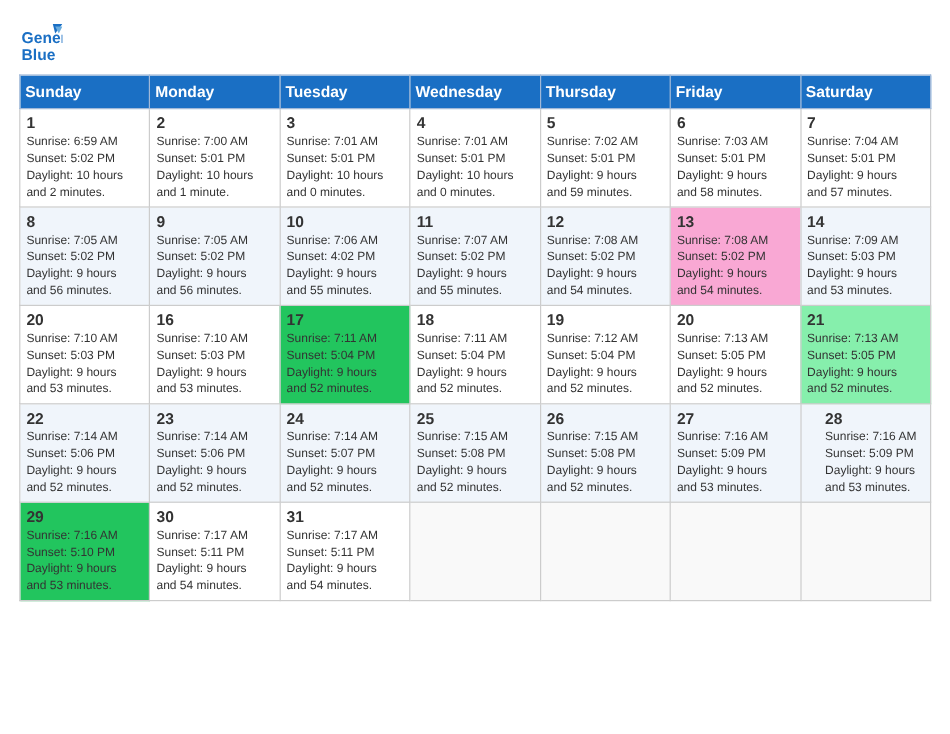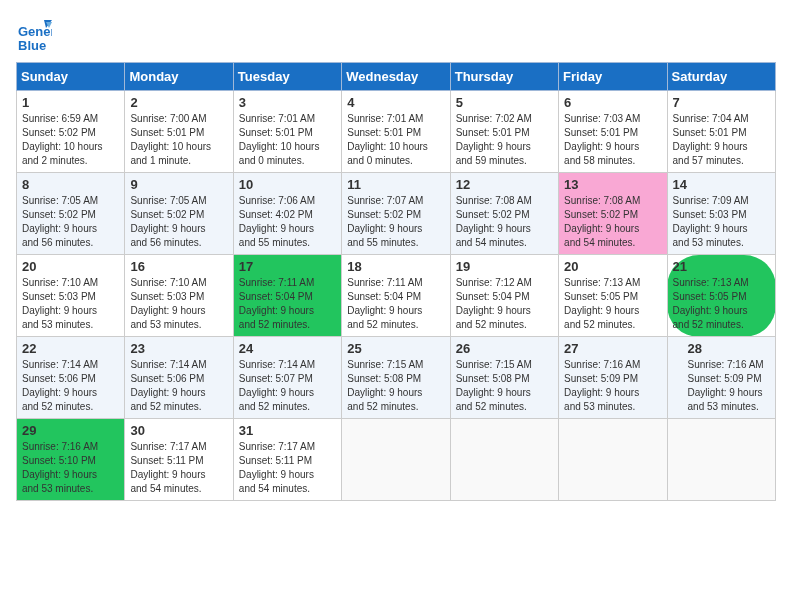--- a/index.html
+++ b/index.html
@@ -254,21 +254,21 @@
 Daylight: 9 hours
 and 52 minutes.</div>
         </td>
         <td style="background: rgb(255, 255, 255);">
           <span class="day-num">20</span>
           <div class="day-info" style="white-space: pre-line;">Sunrise: 7:13 AM
 Sunset: 5:05 PM
 Daylight: 9 hours
 and 52 minutes.</div>
         </td>
-        <td style="background: #22c55e; border-radius: 32px;">
+        <td style="background: #86efac;">
           <span class="day-num">21</span>
           <div class="day-info" style="white-space: pre-line;">Sunrise: 7:13 AM
 Sunset: 5:05 PM
 Daylight: 9 hours
 and 52 minutes.</div>
         </td>
       </tr>
       <tr>
         <td style="background: rgb(240, 245, 251);">
           <span class="day-num">22</span>

